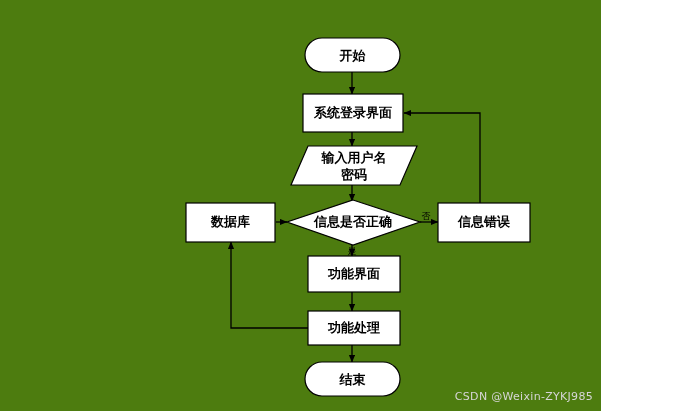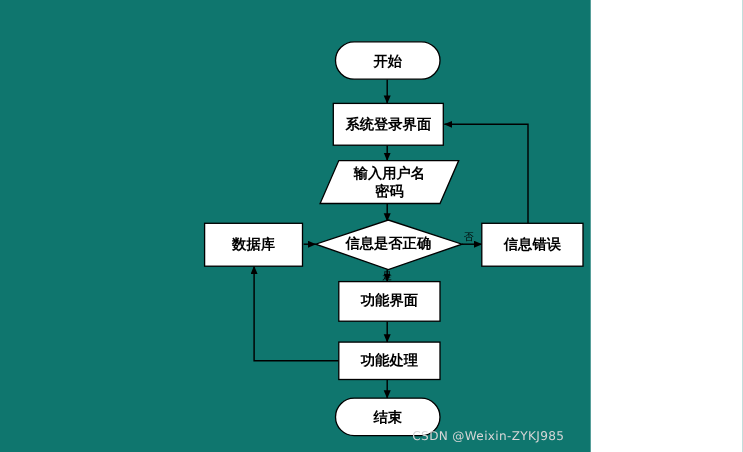--- a/index.html
+++ b/index.html
@@ -6,23 +6,23 @@
   html, body {
     margin: 0;
     padding: 0;
     background: #ffffff;
   }
   body {
     font-family: "DejaVu Sans", "Liberation Sans", sans-serif;
   }
   #canvas {
     position: relative;
-    width: 537px;
+    width: 601px;
     height: 411px;
-    background: #0f766e;
+    background: #4d7c0f;
     overflow: hidden;
   }
   #flow-svg {
     position: absolute;
     left: 0;
     top: 0;
     width: 675px;
     height: 411px;
   }
   .node-shape {
@@ -45,21 +45,21 @@
   }
   .branch-label {
     font-family: "DejaVu Sans", "Liberation Sans", sans-serif;
     font-size: 9px;
     fill: #000000;
     text-anchor: middle;
     dominant-baseline: middle;
   }
   .watermark {
     position: absolute;
-    right: 24px;
+    right: 8px;
     bottom: 8px;
     font-family: "DejaVu Sans", "Liberation Sans", sans-serif;
     font-size: 11px;
     color: #d6d6d6;
     letter-spacing: 0.3px;
     white-space: nowrap;
     user-select: none;
   }
 </style>
 </head>

